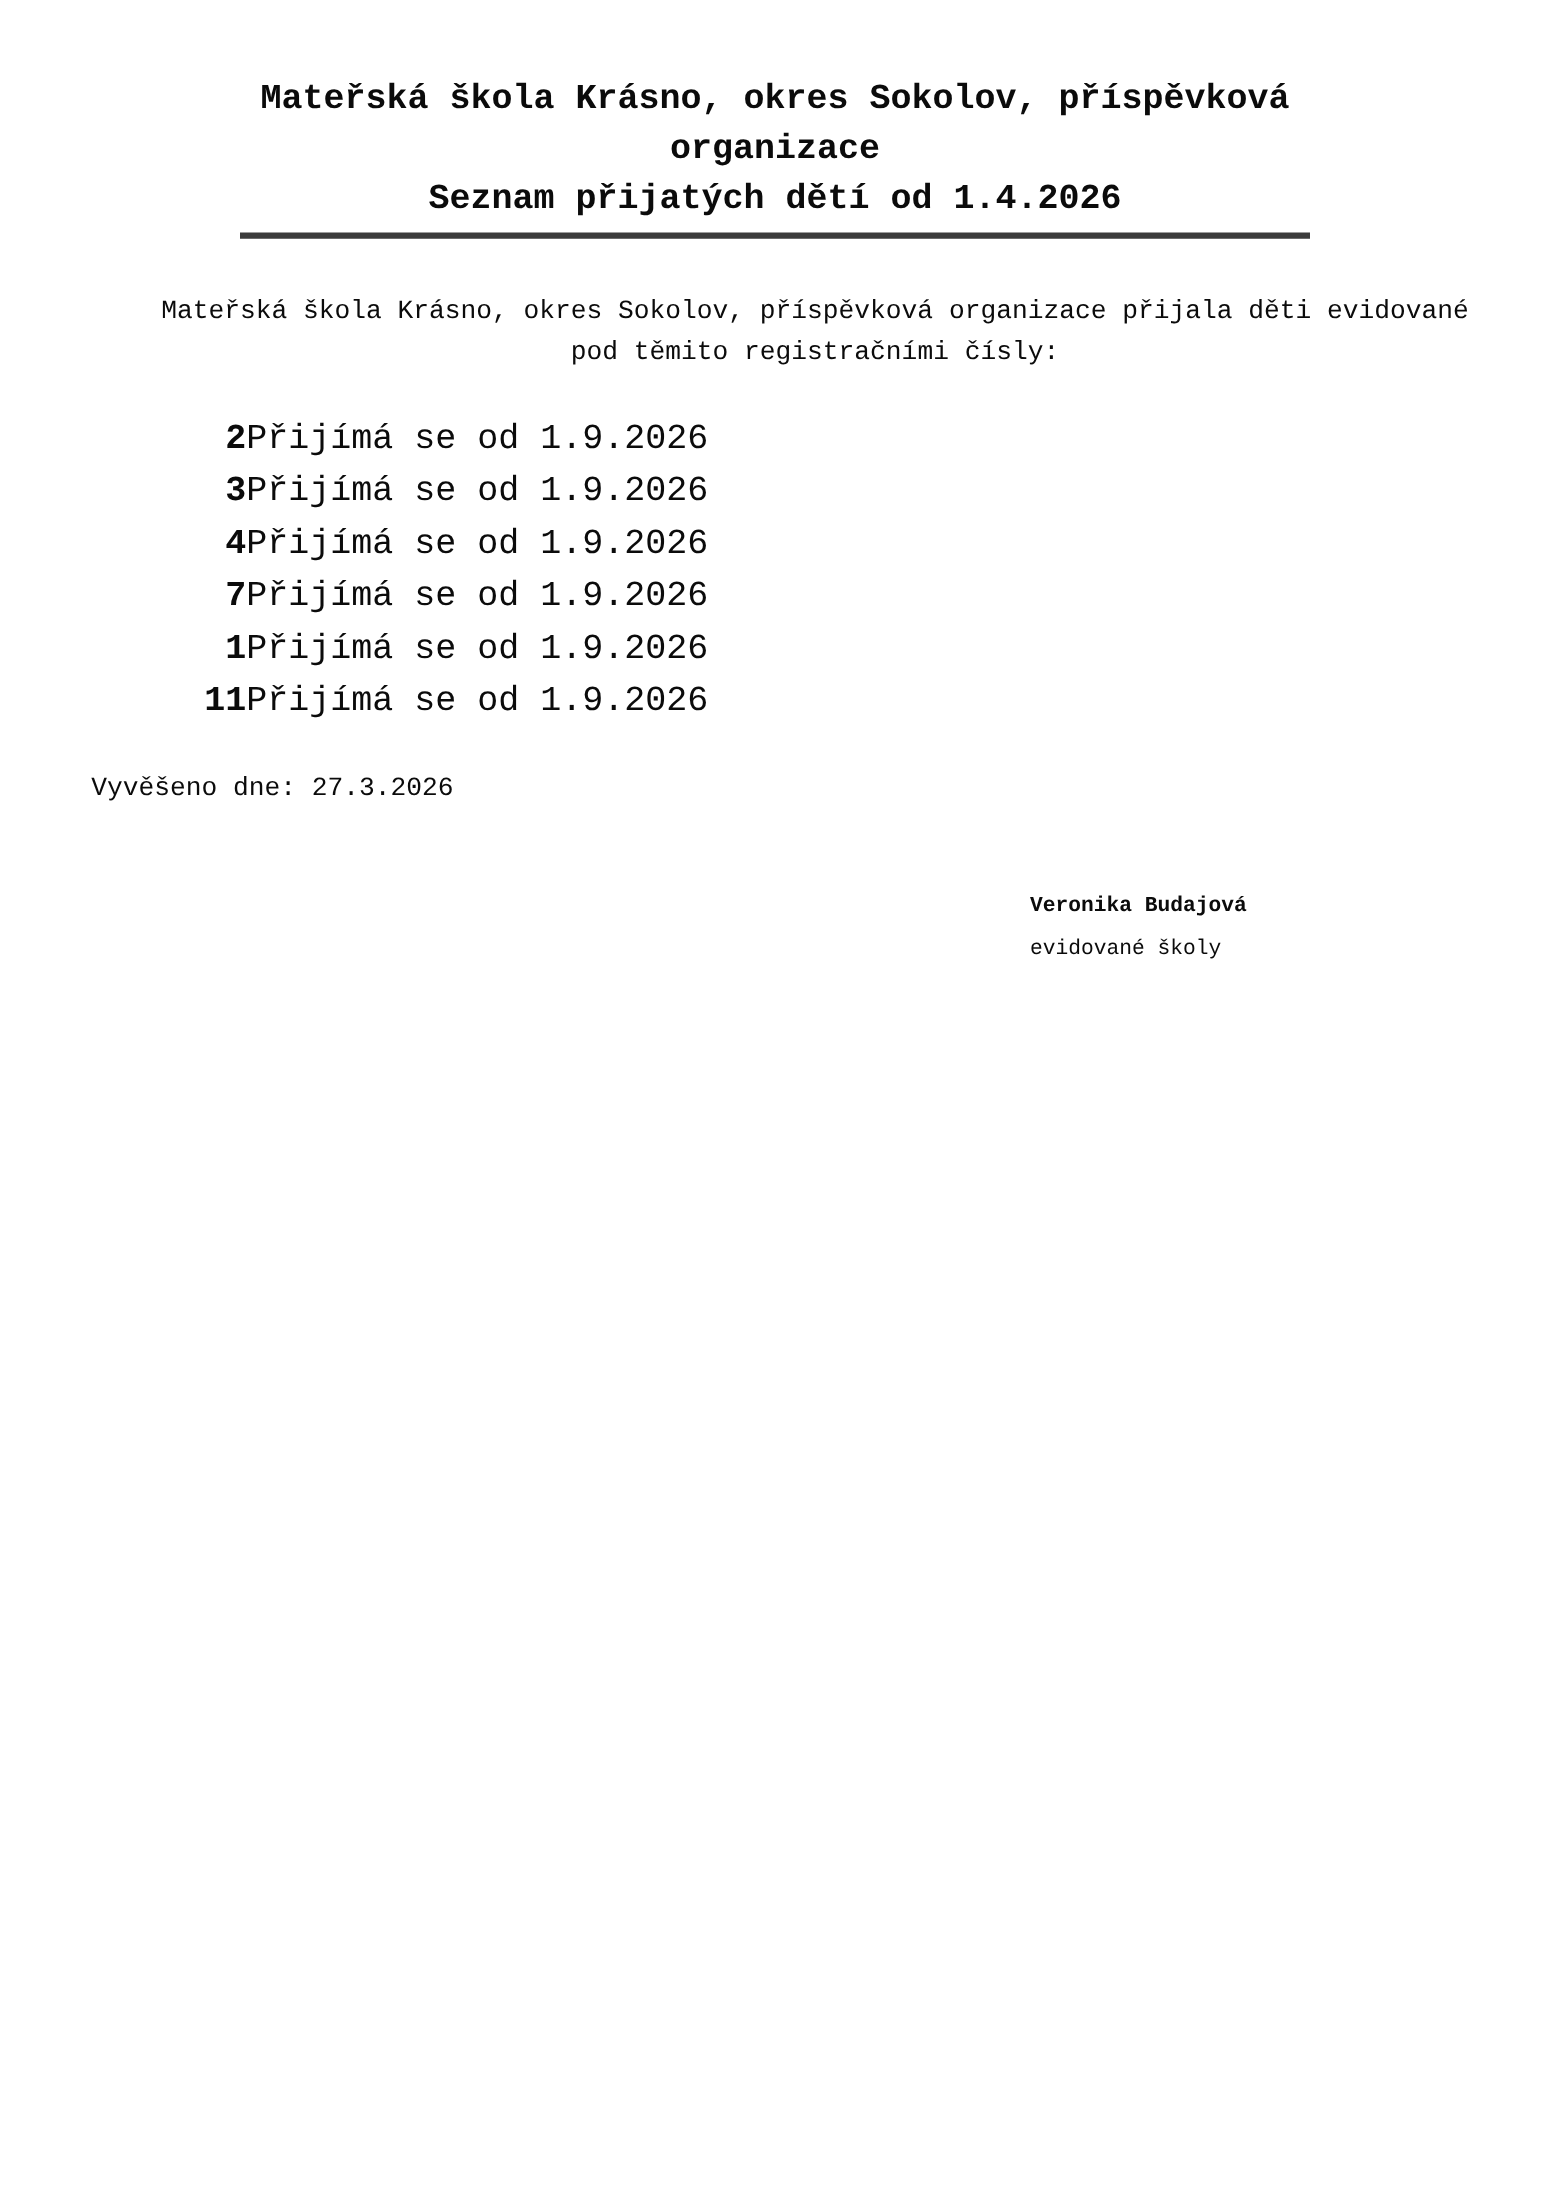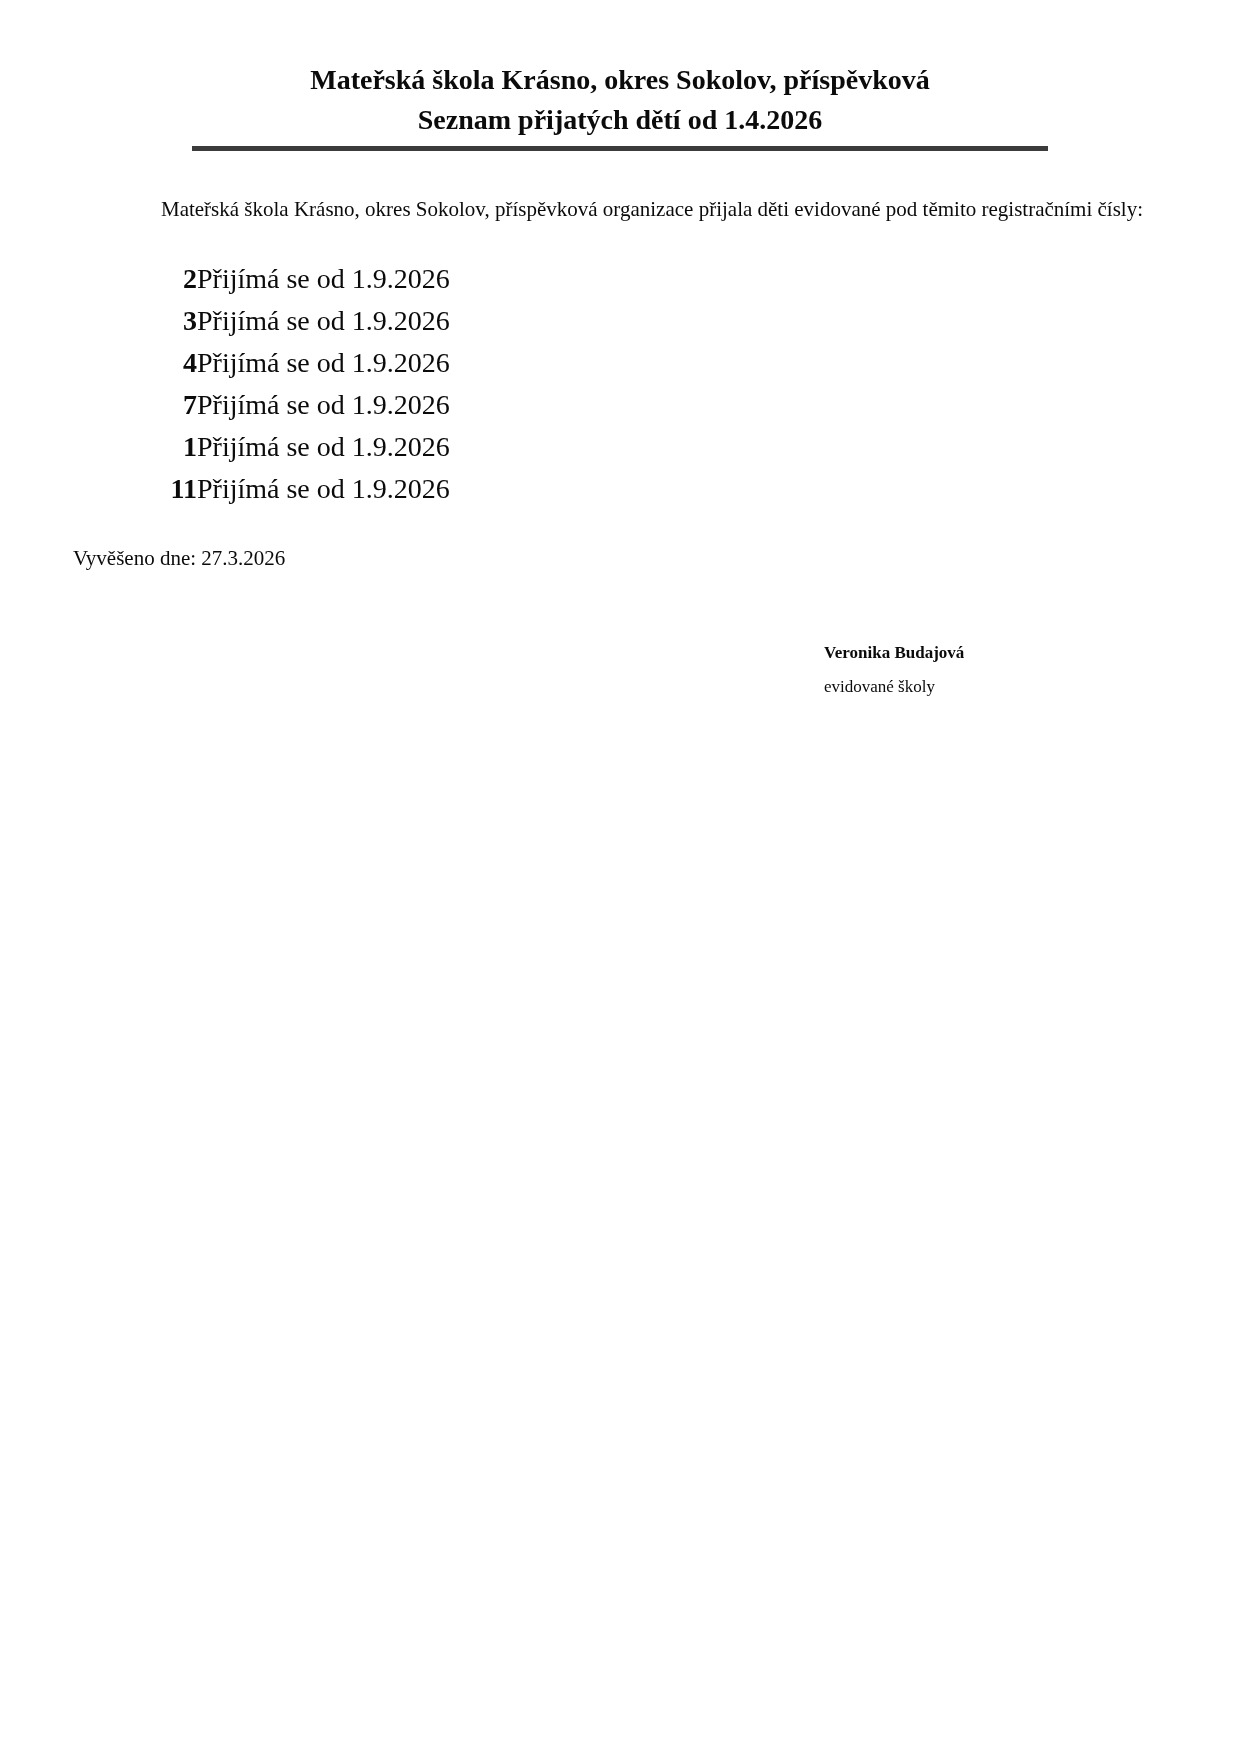--- a/index.html
+++ b/index.html
@@ -9,21 +9,21 @@
   }
   * { margin: 0; padding: 0; box-sizing: border-box; }
   html, body { background: var(--background); }
   .page {
     position: relative;
     width: 1176px;
     height: 1754px;
     margin: 0 auto;
     background: var(--background);
     color: var(--text);
-    font-family: Liberation Serif, serif;
+    font-family: Liberation Mono, monospace;
     overflow: hidden;
   }
   .header-block {
     width: 856px;
     margin: 60px auto 0 auto;
     text-align: center;
   }
   .title-line {
     font-size: 28px;
     font-weight: bold;
@@ -70,20 +70,21 @@
   }
   .signature-name { font-weight: bold; }
 </style>
 </head>
 <body>
 
 <div class="page">
 
   <div class="header-block">
     <div class="title-line">Mateřská škola Krásno, okres Sokolov, příspěvková</div>
+    <div class="title-line">organizace</div>
     <div class="title-line">Seznam přijatých dětí od 1.4.2026</div>
     <div class="title-rule"></div>
   </div>
 
   <p class="intro">Mateřská škola Krásno, okres Sokolov, příspěvková organizace přijala děti evidované pod těmito registračními čísly:</p>
 
   <div class="admission-list">
     <div class="admission-row">
       <span class="reg-number">2</span>
       <span class="decision">Přijímá se od 1.9.2026</span>

